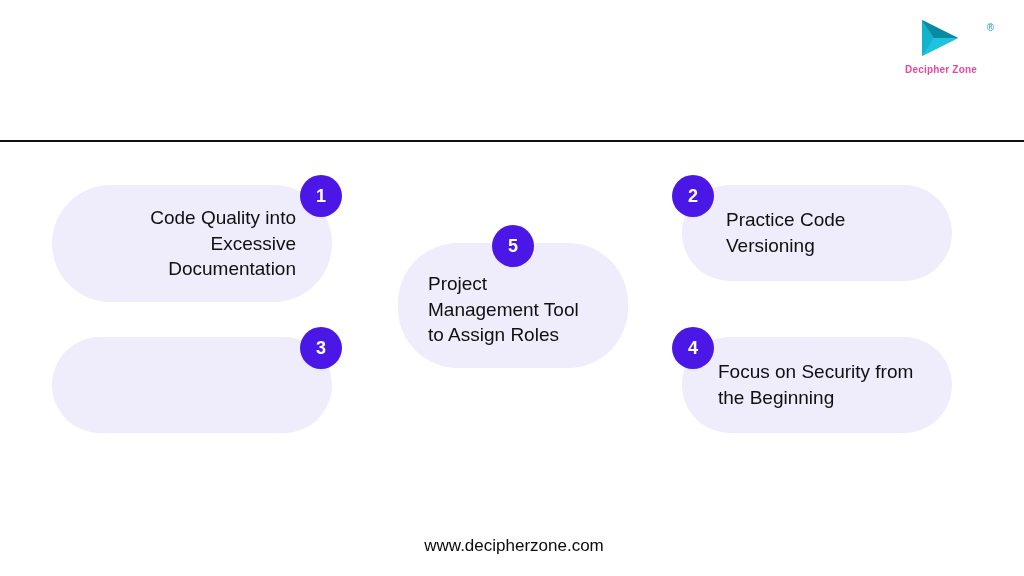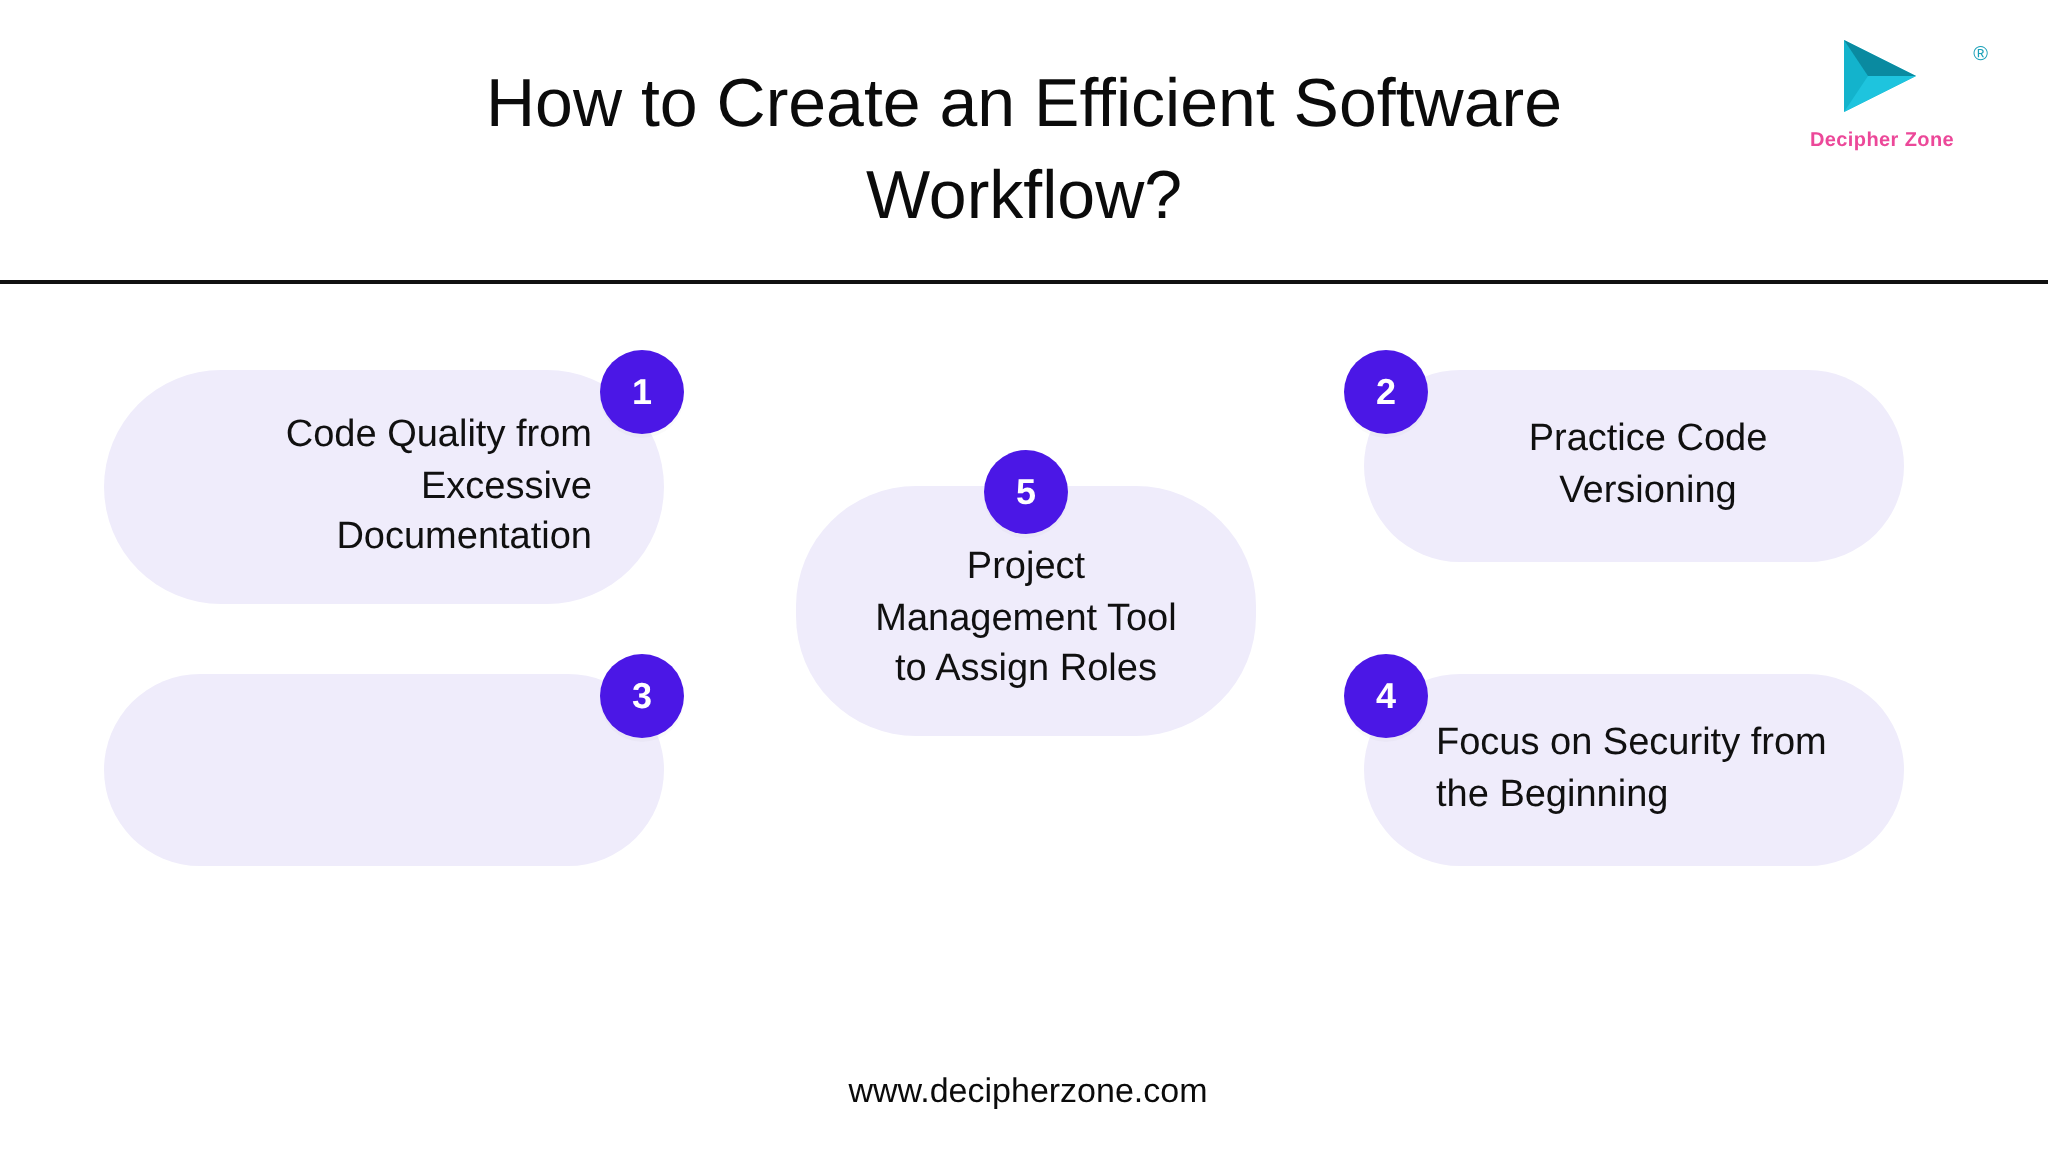--- a/index.html
+++ b/index.html
@@ -26,21 +26,21 @@
     width: 280px;
     min-height: 96px;
     display: flex;
     align-items: center;
     justify-content: center;
   }
   .pill span.text {
     font-size: 19px;
     line-height: 1.35;
     color: #101010;
-    text-align: center;
+    text-align: left;
     width: 100%;
   }
   .badge {
     position: absolute;
     width: 42px; height: 42px;
     border-radius: 50%;
     background: #4b17e6;
     color: #fff;
     font-weight: 700;
     font-size: 18px;
@@ -48,21 +48,21 @@
     box-shadow: 0 2px 0 rgba(0,0,0,0.02);
   }
 
   
   .p1 { left: 52px;  top: 10px;  }
   .p1 .badge { top: -10px; right: -10px; }
   .p1 span.text { text-align: right; padding-right: 6px; }
 
   .p2 { left: 682px; top: 10px;  width: 270px; }
   .p2 .badge { top: -10px; left: -10px; }
-  .p2 span.text { text-align: center; padding-left: 14px; }
+  .p2 span.text { text-align: left; padding-left: 14px; }
 
   .p3 { left: 52px;  top: 162px; }
   .p3 .badge { top: -10px; right: -10px; }
   .p3 span.text { text-align: center; }
 
   .p4 { left: 682px; top: 162px; width: 270px; }
   .p4 .badge { top: -10px; left: -10px; }
   .p4 span.text { text-align: left; padding-left: 6px; }
 
   .p5 { left: 398px; top: 68px; width: 230px; min-height: 110px; }
@@ -81,31 +81,28 @@
     <span class="logo-mark">
       <svg width="46" height="40" viewBox="0 0 46 40">
         <polygon points="4,2 40,20 4,38" fill="#13b3cc"></polygon>
         <polygon points="4,2 40,20 16,20" fill="#0a8aa0"></polygon>
         <polygon points="4,38 40,20 16,20" fill="#1ec4de"></polygon>
       </svg>
     </span>
     <div class="logo-text">Decipher Zone</div>
   </div>
 
-  <div class="title">
-    <h1>How to Create an Efficient Software Workflow?</h1>
-  </div>
 
   <div class="rule"></div>
 
   <div class="pills">
 
     <div class="pill p1">
       <div class="badge">1</div>
-      <span class="text">Code Quality from Excessive Documentation</span>
+      <span class="text">Code Quality into Excessive Documentation</span>
     </div>
 
     <div class="pill p2">
       <div class="badge">2</div>
       <span class="text">Practice Code Versioning</span>
     </div>
 
     <div class="pill p3">
       <div class="badge">3</div>
     </div>

